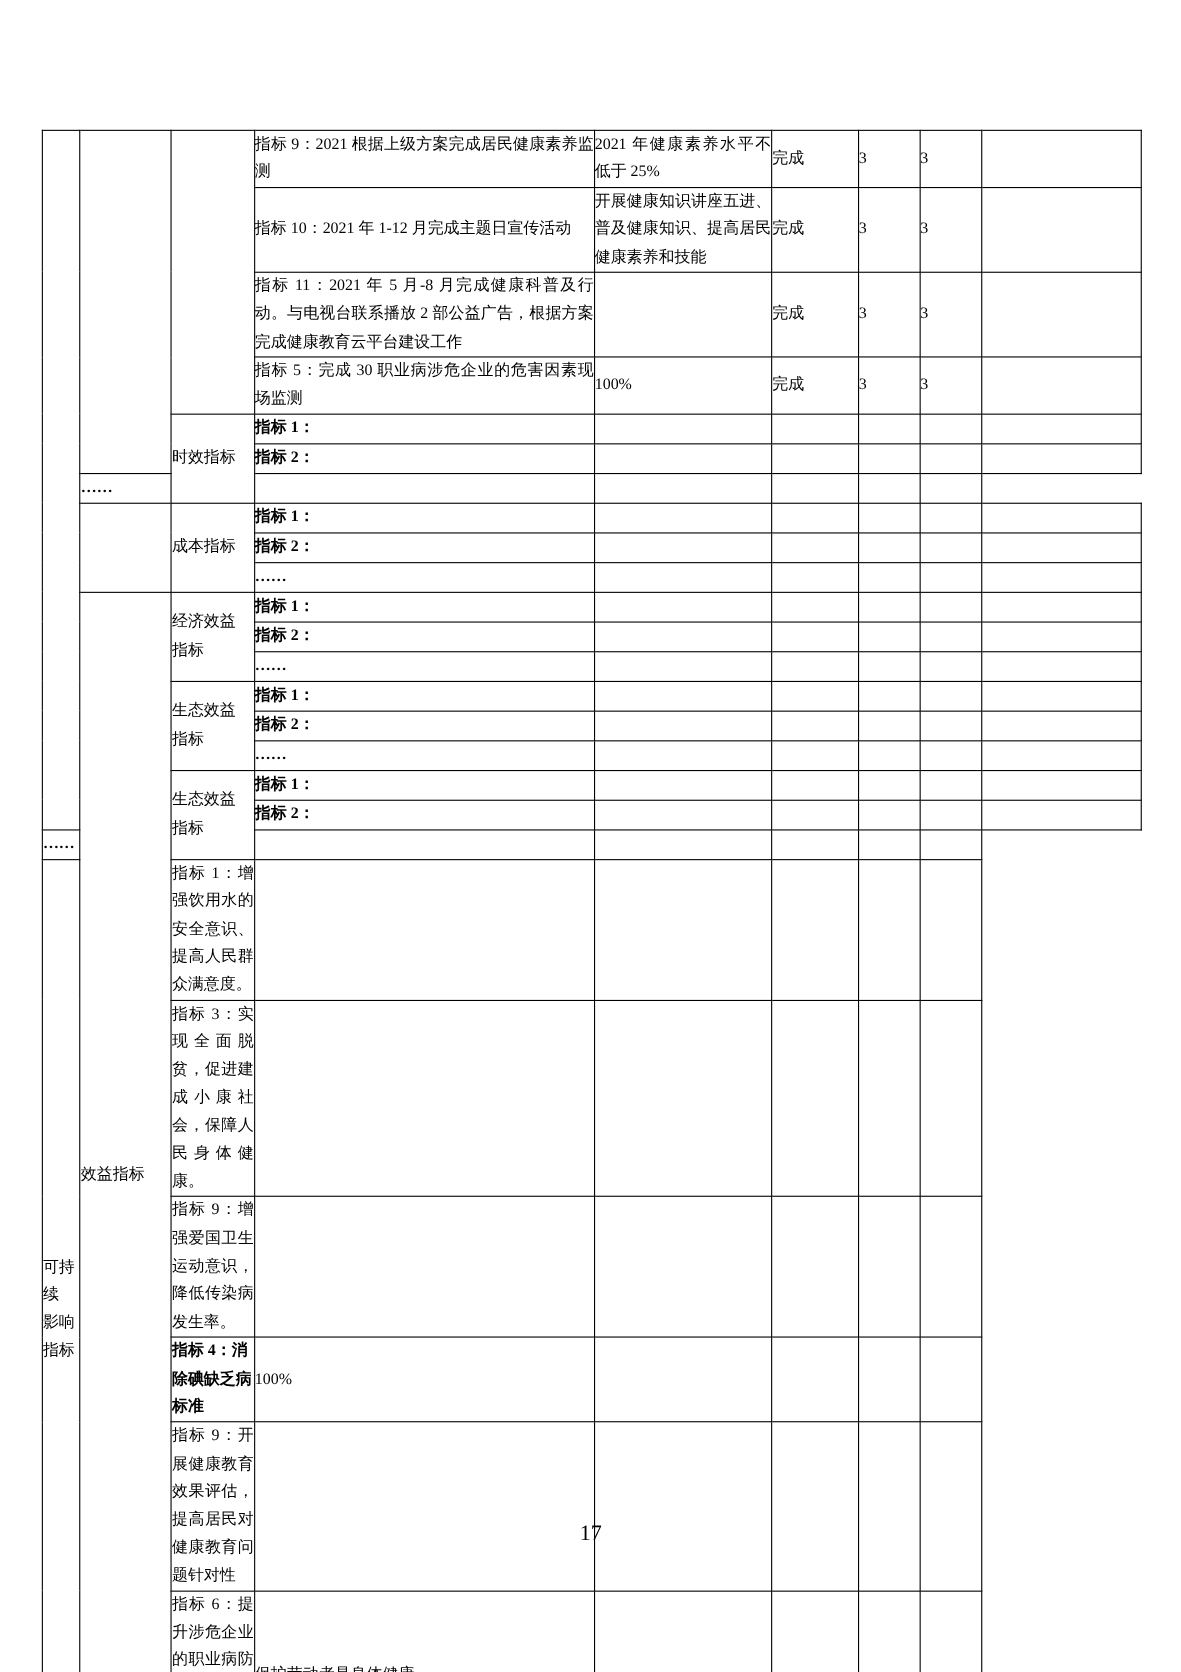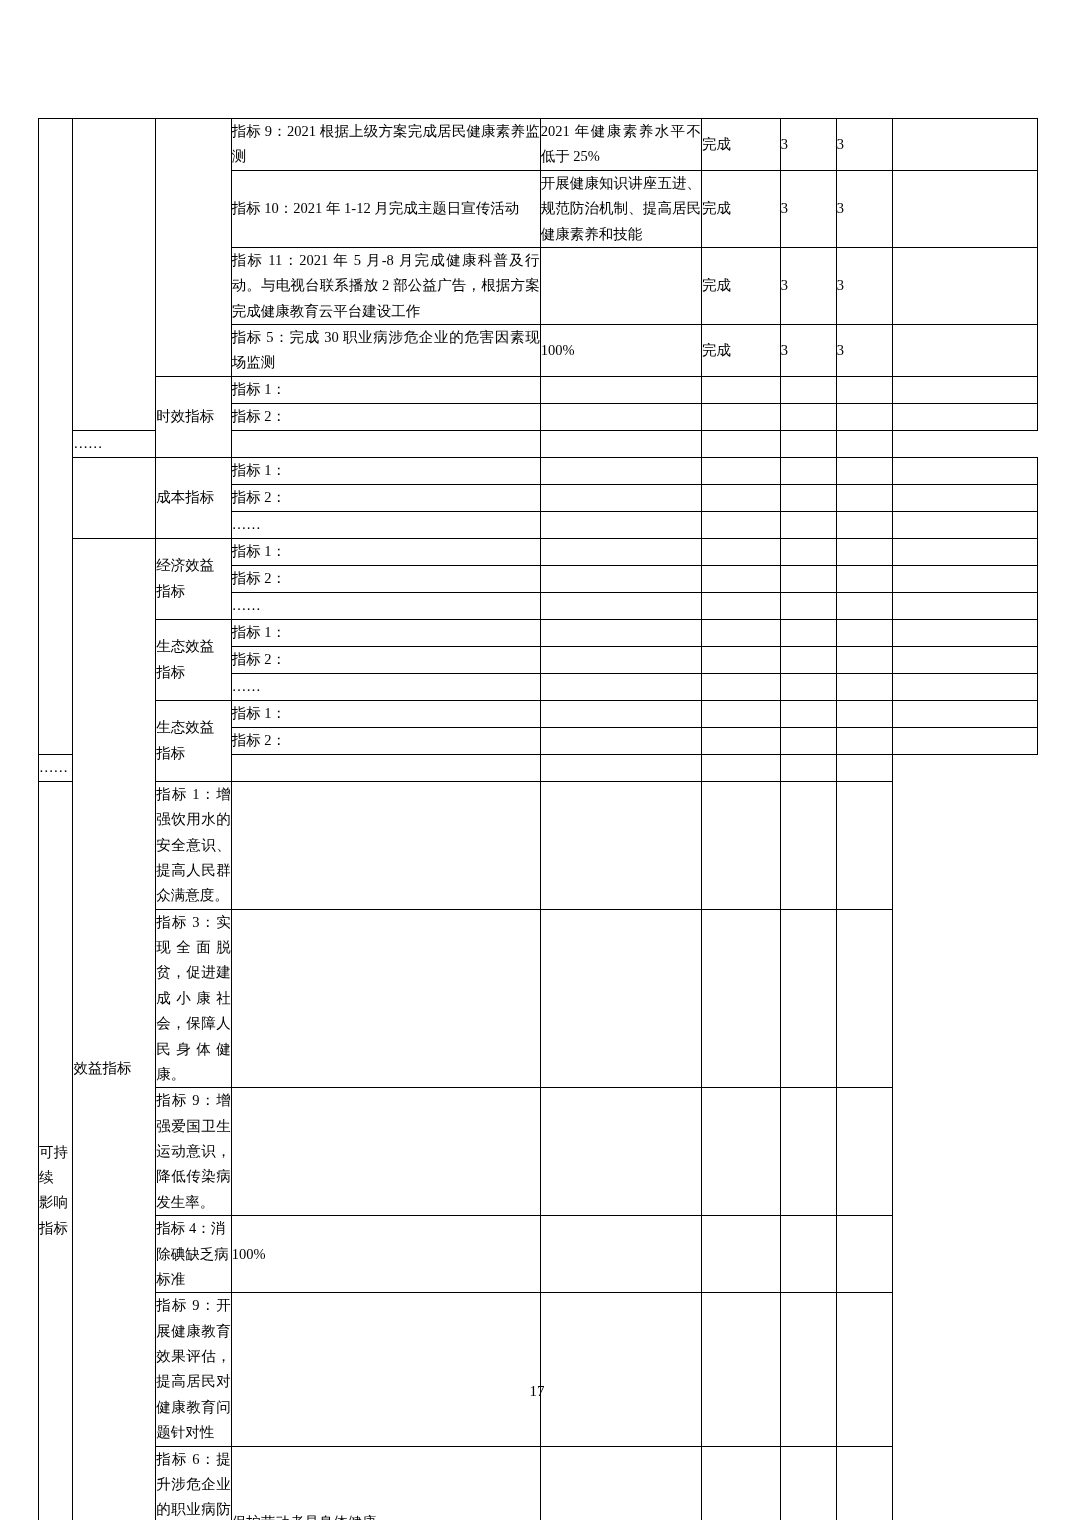--- a/index.html
+++ b/index.html
@@ -42,34 +42,35 @@
   .c5 { width: 73px; }
   .c6 { width: 52px; }
   .c7 { width: 52px; }
   .c8 { width: 135px; }
 
   .cell-pad {
     padding: 7px 9px;
   }
   .cell-pad-tight {
     padding: 2px 9px;
+    font-weight: bold;
   }
   .ctr { }
   .just { text-align: justify; text-align-last: left; }
   .vert-label {
     line-height: 1.9;
     padding: 4px 10px;
   }
   .pagenum {
     position: absolute;
     left: 0;
     right: 0;
     top: 1383px;
     text-align: center;
-    font-size: 15px;
+    font-size: 20px;
     font-family: "Liberation Serif", "DejaVu Serif", serif;
   }
   .small-row td { height: 26px; }
 </style>
 </head>
 <body>
 
 <div class="page">
 
   <table class="grid">
@@ -93,21 +94,21 @@
         <td class="c3 cell-pad just">指标 9：2021 根据上级方案完成居民健康素养监测</td>
         <td class="c4 cell-pad just">2021 年健康素养水平不低于 25%</td>
         <td class="c5 ctr">完成</td>
         <td class="c6 ctr">3</td>
         <td class="c7 ctr">3</td>
         <td class="c8"></td>
       </tr>
 
       <tr>
         <td class="cell-pad just">指标 10：2021 年 1-12 月完成主题日宣传活动</td>
-        <td class="cell-pad just">开展健康知识讲座五进、规范防治机制、提高居民健康素养和技能</td>
+        <td class="cell-pad just">开展健康知识讲座五进、普及健康知识、提高居民健康素养和技能</td>
         <td class="ctr">完成</td>
         <td class="ctr">3</td>
         <td class="ctr">3</td>
         <td></td>
       </tr>
 
       <tr>
         <td class="cell-pad just">指标 11：2021 年 5 月-8 月完成健康科普及行动。与电视台联系播放 2 部公益广告，根据方案完成健康教育云平台建设工作</td>
         <td class="cell-pad just"></td>
         <td class="ctr">完成</td>

